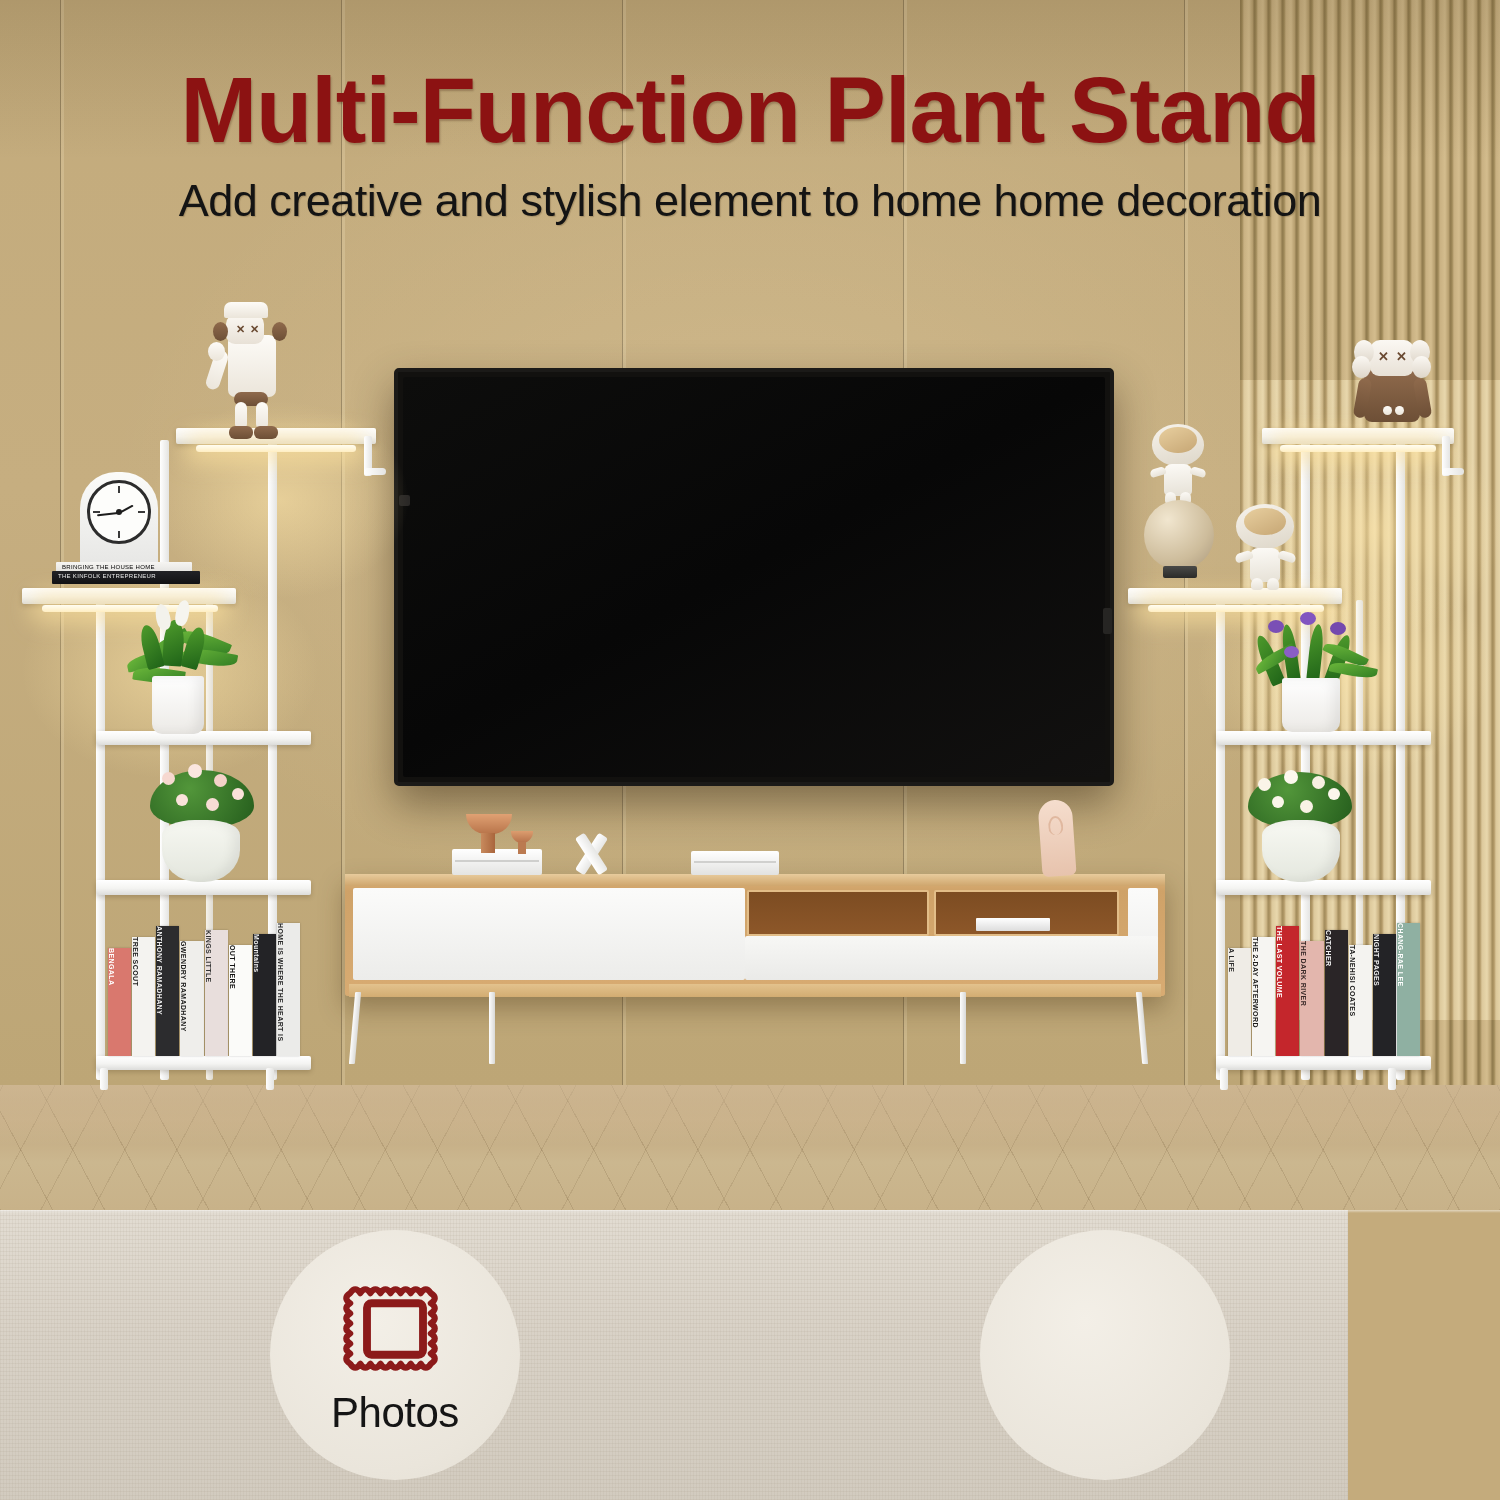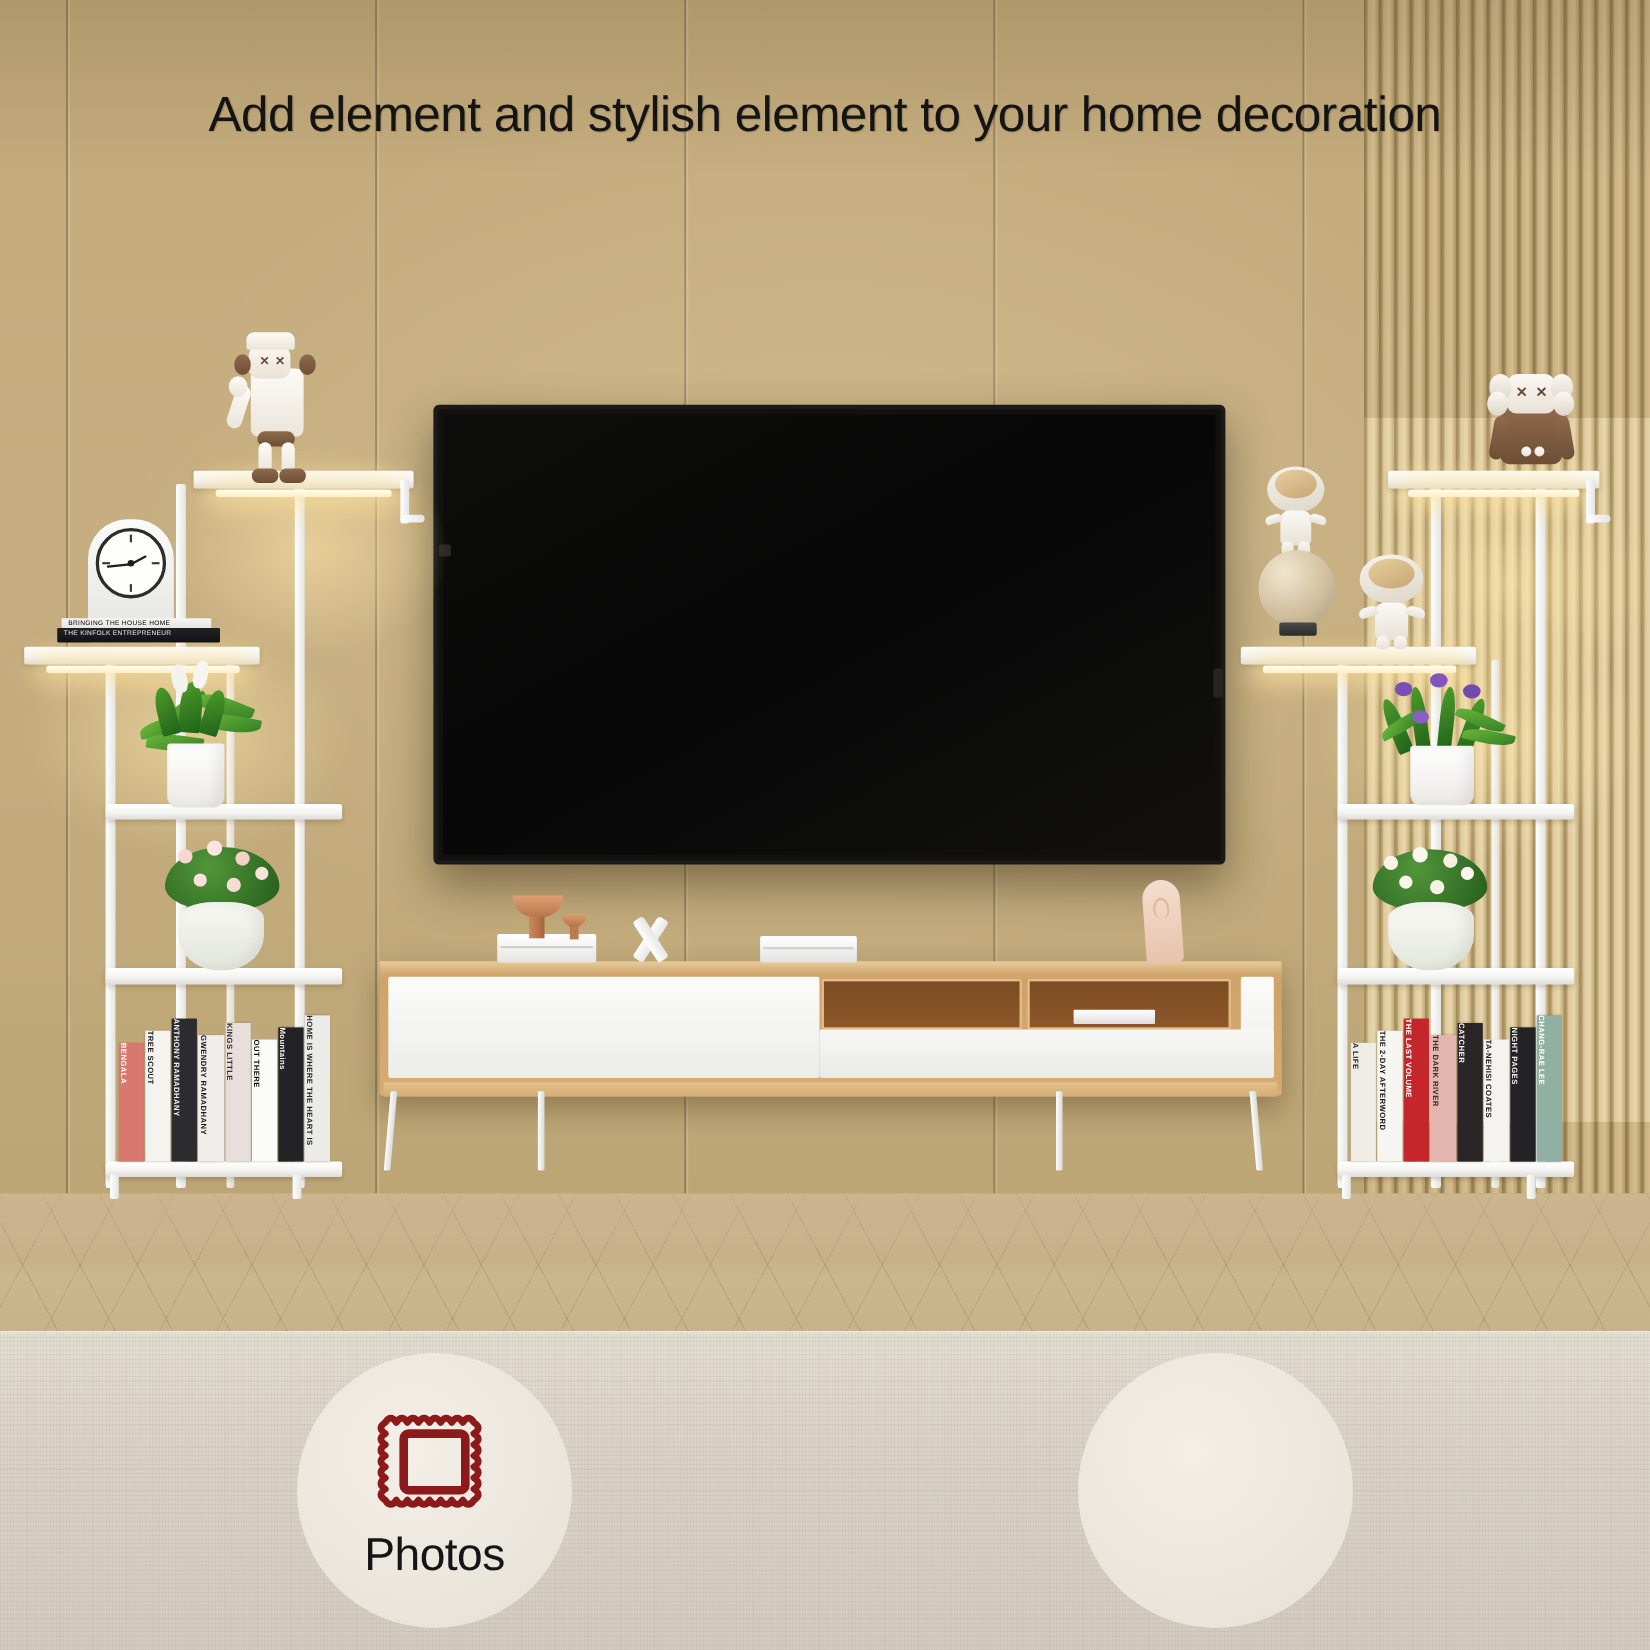--- a/index.html
+++ b/index.html
@@ -205,21 +205,21 @@
     writing-mode:vertical-rl; text-orientation:mixed;
     font-size:7px;font-weight:bold;letter-spacing:.4px;
     display:flex;align-items:flex-end;justify-content:flex-start;
     padding-bottom:5px;overflow:hidden;white-space:nowrap;
     box-shadow:0 0 2px rgba(0,0,0,.22);}
   .flatbook{position:absolute;border-radius:1px;}
   .flatbook span{position:absolute;left:6px;top:2px;font-size:6px;letter-spacing:.3px;}
 
   
   .banner{
-    position:absolute;left:0;top:1210px;width:1500px;height:290px;
+    position:absolute;left:0;top:1210px;width:1348px;height:290px;
     background:
       repeating-linear-gradient(0deg,rgba(160,148,128,.12) 0 1px,transparent 1px 4px),
       repeating-linear-gradient(90deg,rgba(160,148,128,.10) 0 1px,transparent 1px 3px),
       linear-gradient(180deg,#e2dcd2 0%,#d9d2c7 40%,#d2cbbf 100%);
     text-align: center;
   }
   .banner-seam{position:absolute;left:0;top:0;width:1500px;height:3px;background:linear-gradient(180deg,rgba(255,255,255,.5),transparent);}
   .features{position:absolute;left:0;top:0;width:1500px;height:290px;display:flex;align-items:center;justify-content:space-around;padding:0 40px;}
   .feature{position:relative;width:290px;height:250px;display:flex;flex-direction:column;align-items:center;justify-content:center;}
   .feature-circle{
@@ -240,21 +240,22 @@
   <div class="panel-seams"></div>
   <div class="slat-wall"></div>
   <div class="slat-wall lit"></div>
   <div class="wall-shadow-top"></div>
   <div class="wall-vignette"></div>
 
   <div class="floor"></div>
   <div class="floor-gloss"></div>
 
   <div class="headline-wrap">
-    <div class="subhead">Add element and stylish element to your home decoration</div>
+    <div class="headline">Multi-Function Plant Stand</div>
+    <div class="subhead">Add creative and stylish element to home home decoration</div>
   </div>
 
   <div class="tv">
     <div class="tv-screen"></div>
     <div class="tv-nub"></div>
     <div class="tv-nub r"></div>
   </div>
 
   <div class="console">
     <div class="console-top"></div>

